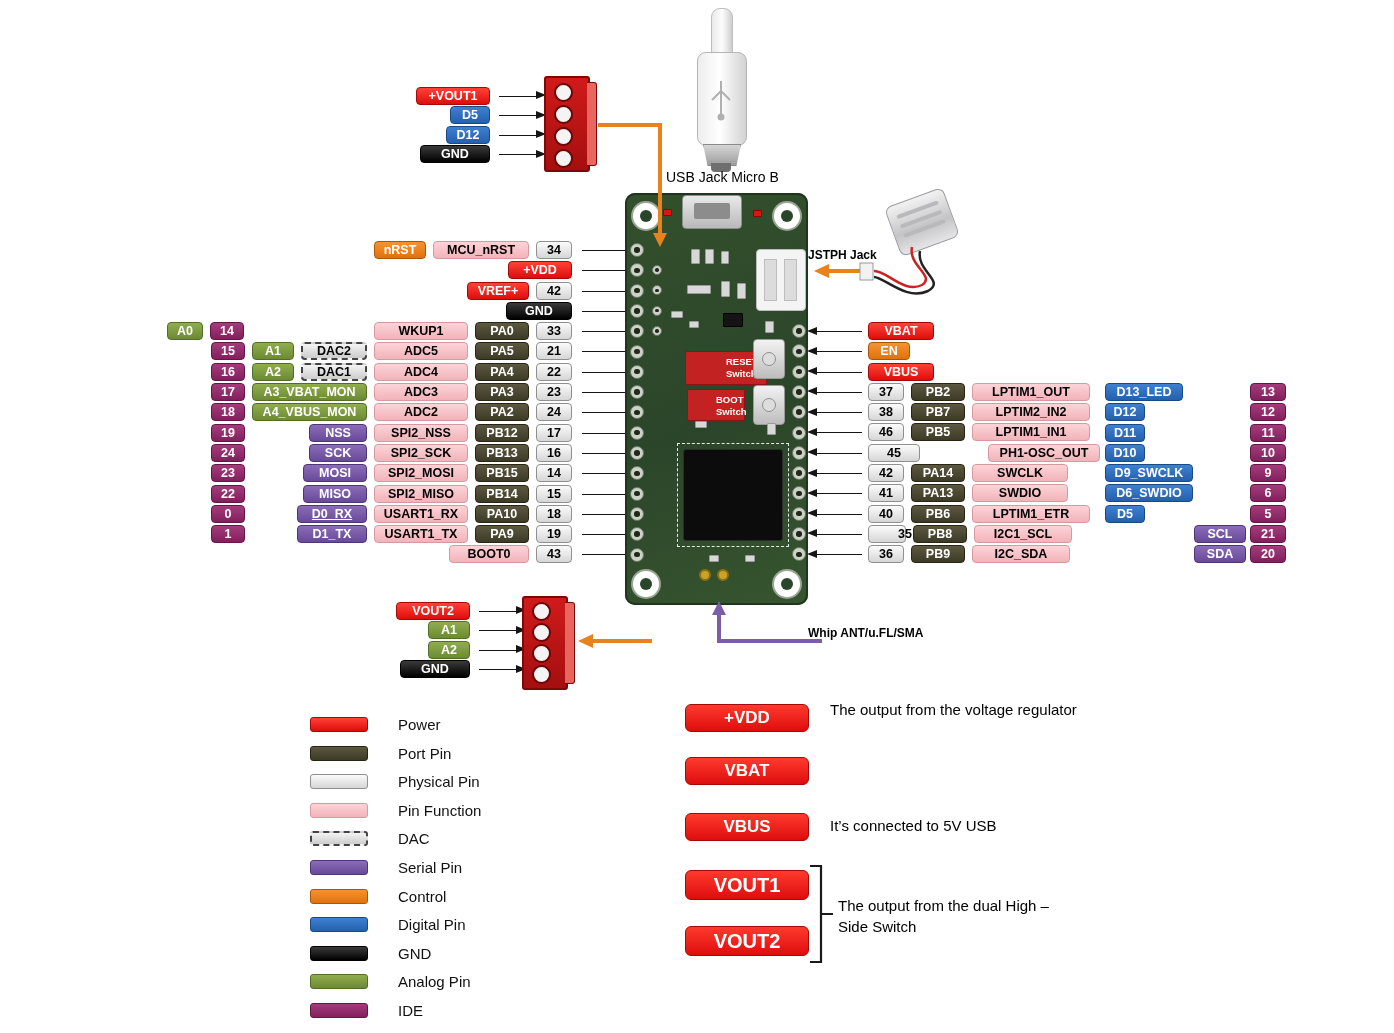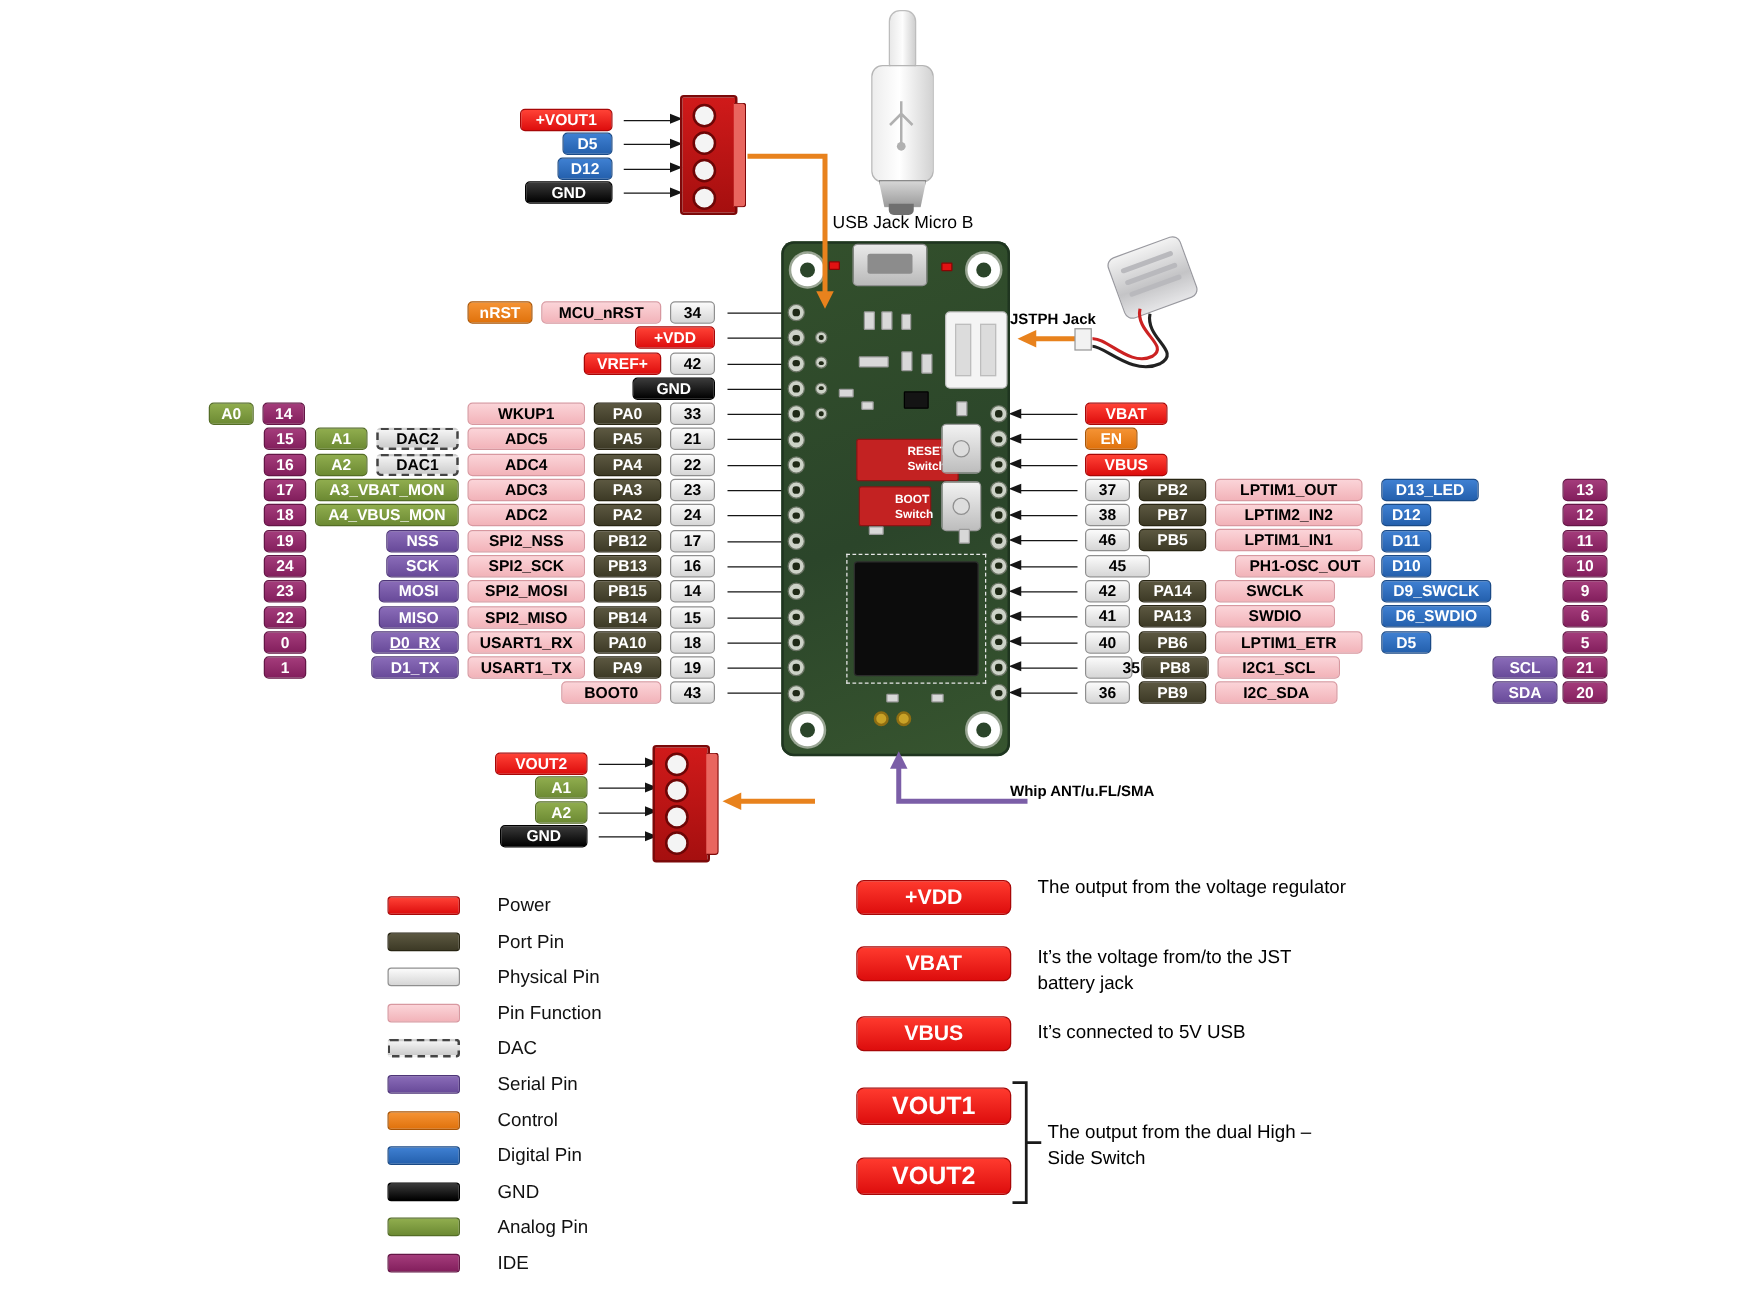--- a/index.html
+++ b/index.html
@@ -612,21 +612,20 @@
       </div>
       <div class="legend-row">
         <div class="chip ide"></div>
         <span class="legend-label">IDE</span>
       </div>
     </div>
 
   <div class="info-pill" style="left:685px;top:704px;">+VDD</div>
   <div class="info-desc" style="left:830px;top:700px;">The output from the voltage regulator</div>
   <div class="info-pill" style="left:685px;top:757px;">VBAT</div>
-  <div class="info-desc" style="left:830px;top:756px;">It’s the voltage from/to the JST battery jack</div>
   <div class="info-pill" style="left:685px;top:813px;">VBUS</div>
   <div class="info-desc" style="left:830px;top:816px;">It’s connected to 5V USB</div>
   <div class="info-pill big" style="left:685px;top:870px;">VOUT1</div>
   <div class="info-pill big" style="left:685px;top:926px;">VOUT2</div>
   <div class="info-desc" style="left:838px;top:896px;width:240px;">The output from the dual High – Side Switch</div>
 
   <svg id="overlay" width="1394" height="1033">
 
     <path d="M598 125 H660 V234" stroke="#e8821d" stroke-width="4" fill="none"></path>
     <polygon points="660,247 653,233 667,233" fill="#e8821d"></polygon>

